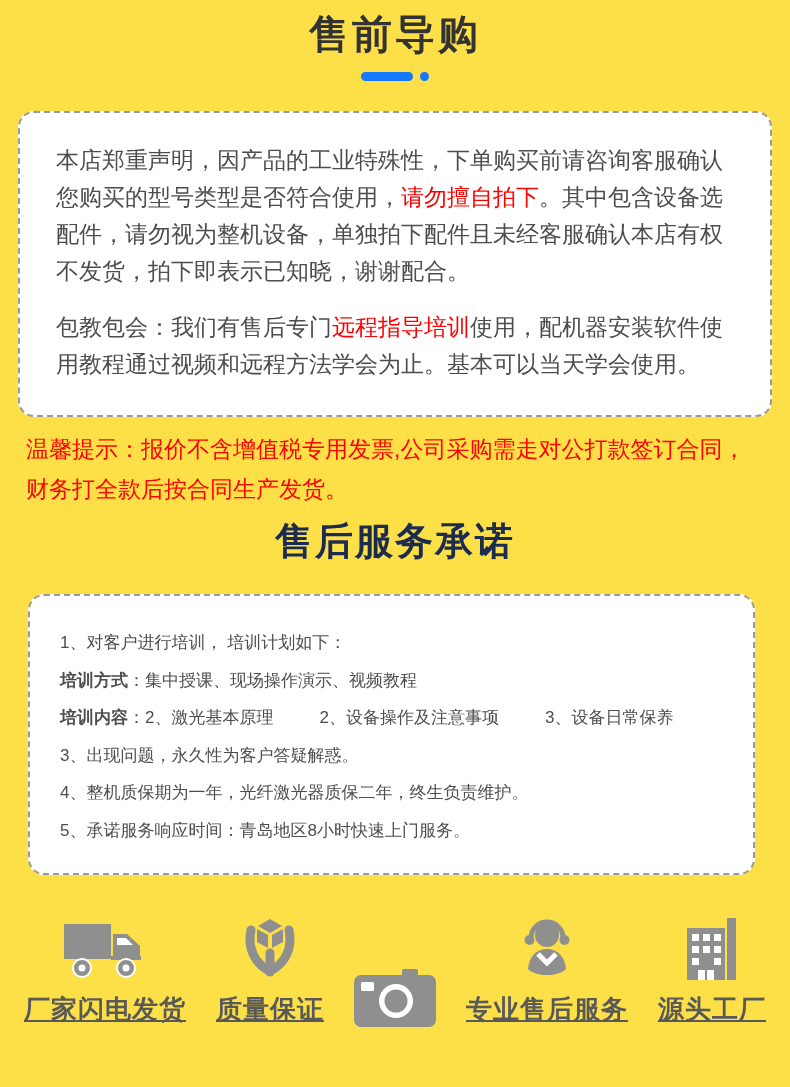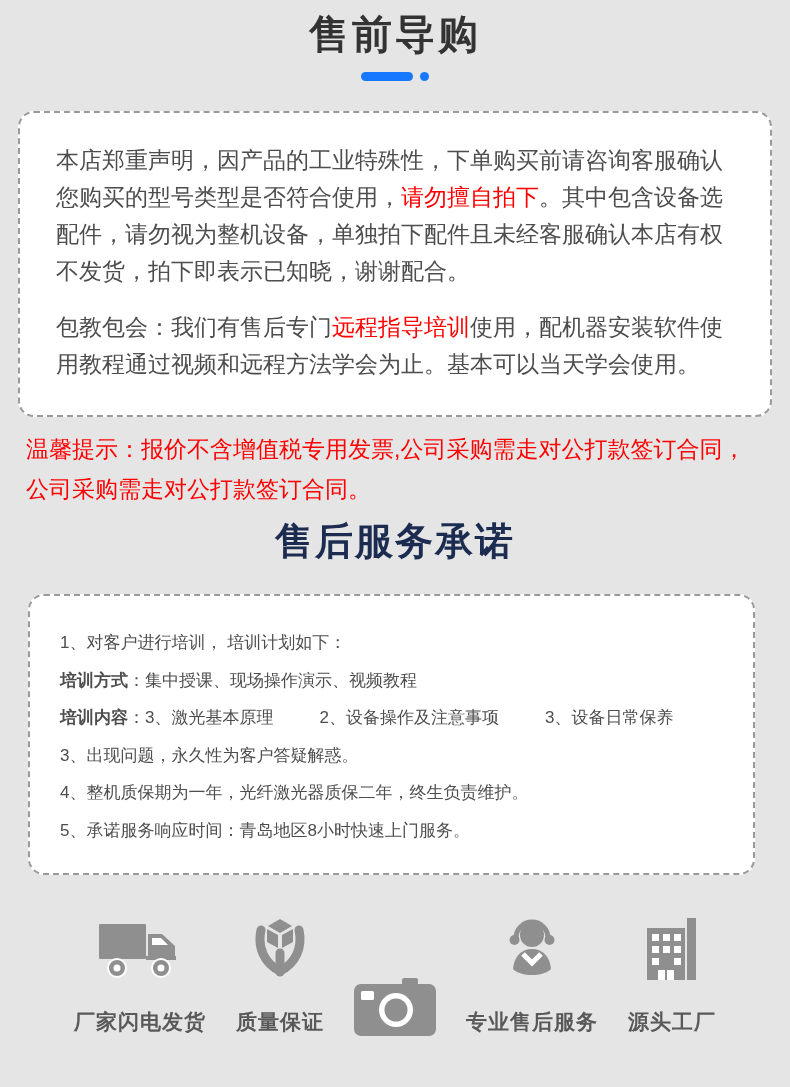--- a/index.html
+++ b/index.html
@@ -1,18 +1,18 @@
 <!DOCTYPE html>
 <html><head>
 <meta charset="utf-8">
 <style>
   html,body { margin:0; padding:0; background:#ffffff; }
   .page {
     position:relative; width:790px; height:1087px; margin:0 auto;
-    background:#e5e5e5; overflow:hidden;
+    background:#fde047; overflow:hidden;
     font-family:"Liberation Sans","DejaVu Sans",sans-serif;
     -webkit-font-smoothing:antialiased;
   }
   .sec-title { margin:0; text-align:center; font-weight:900; }
   .title1 { padding-top:10px; font-size:40px; line-height:48px; color:#333333; letter-spacing:3px; }
   .accent { display:flex; justify-content:center; align-items:center; margin-top:14px; height:9px; }
   .accent-bar { width:52px; height:9px; border-radius:5px; background:#1677ff; }
   .accent-dot { width:9px; height:9px; border-radius:50%; background:#1677ff; margin-left:7px; }
 
   .dashed-box { border:2px dashed #9a9a9a; border-radius:16px; color:#4d4d4d; background:#fff; }
@@ -27,49 +27,49 @@
 
   .title2 { margin-top:8px; font-size:38px; line-height:48px; color:#1c2b50; letter-spacing:2px; }
 
   .box2 { margin:29px 35px 0 28px; padding:28px 22px 24px 30px; font-size:17px; line-height:37.5px; }
   .box2 .line { white-space:pre-wrap; }
 
   .footer { margin-top:43px; display:flex; justify-content:center; align-items:flex-end; gap:30px; }
   .f-item { display:flex; flex-direction:column; align-items:center; }
   .f-icon { height:62px; display:flex; align-items:flex-end; justify-content:center; }
   .f-icon svg { display:block; }
-  .f-label { margin-top:28px; font-size:21px; font-weight:700; color:#595959; white-space:nowrap; letter-spacing:1px; }
+  .f-label { margin-top:12px; font-size:26px; font-weight:700; color:#595959; white-space:nowrap; letter-spacing:1px;text-decoration:underline; }
 </style>
 </head>
 <body>
 
 <div class="page">
 
   <h1 class="sec-title title1">售前导购</h1>
   <div class="accent">
     <div class="accent-bar"></div>
     <div class="accent-dot"></div>
   </div>
 
   <div class="dashed-box box1">
     <p><span>本店郑重声明，因产品的工业特殊性，下单购买前请咨询客服确认您购买的型号类型是否符合使用，</span><span class="seg-red">请勿擅自拍下</span><span>。其中包含设备选配件，请勿视为整机设备，单独拍下配件且未经客服确认本店有权不发货，拍下即表示已知晓，谢谢配合。</span></p>
     <p><span>包教包会：我们有售后专门</span><span class="seg-red">远程指导培训</span><span>使用，配机器安装软件使用教程通过视频和远程方法学会为止。基本可以当天学会使用。</span></p>
   </div>
 
   <div class="warning">
     <div>温馨提示：报价不含增值税专用发票,公司采购需走对公打款签订合同，</div>
-    <div>公司采购需走对公打款签订合同。</div>
+    <div>财务打全款后按合同生产发货。</div>
   </div>
 
   <h1 class="sec-title title2">售后服务承诺</h1>
 
   <div class="dashed-box box2">
     <div class="line"><span>1、对客户进行培训， 培训计划如下：</span></div>
     <div class="line"><span class="seg-bold">培训方式</span><span>：集中授课、现场操作演示、视频教程</span></div>
-    <div class="line"><span class="seg-bold">培训内容</span><span>：3、激光基本原理</span><span class="seg-gap">2、设备操作及注意事项</span><span class="seg-gap">3、设备日常保养</span></div>
+    <div class="line"><span class="seg-bold">培训内容</span><span>：2、激光基本原理</span><span class="seg-gap">2、设备操作及注意事项</span><span class="seg-gap">3、设备日常保养</span></div>
     <div class="line"><span>3、出现问题，永久性为客户答疑解惑。</span></div>
     <div class="line"><span>4、整机质保期为一年，光纤激光器质保二年，终生负责维护。</span></div>
     <div class="line"><span>5、承诺服务响应时间：青岛地区8小时快速上门服务。</span></div>
   </div>
 
   <div class="footer">
 
     <div class="f-item">
       <div class="f-icon">
         <svg width="84" height="60" viewBox="0 0 84 60" fill="#8f8f8f" xmlns="http://www.w3.org/2000/svg">

